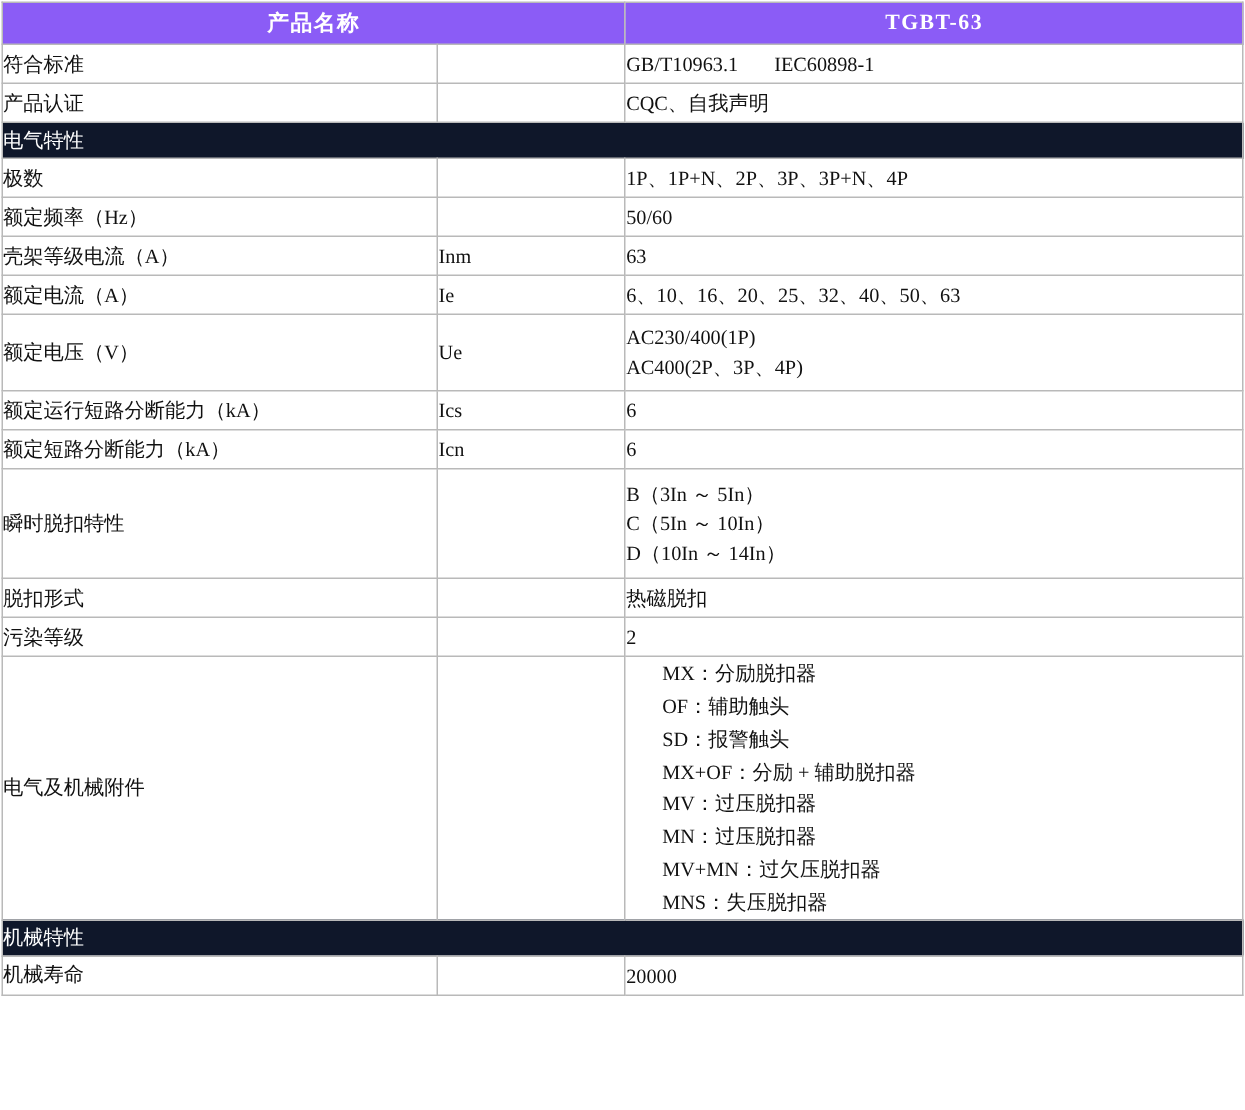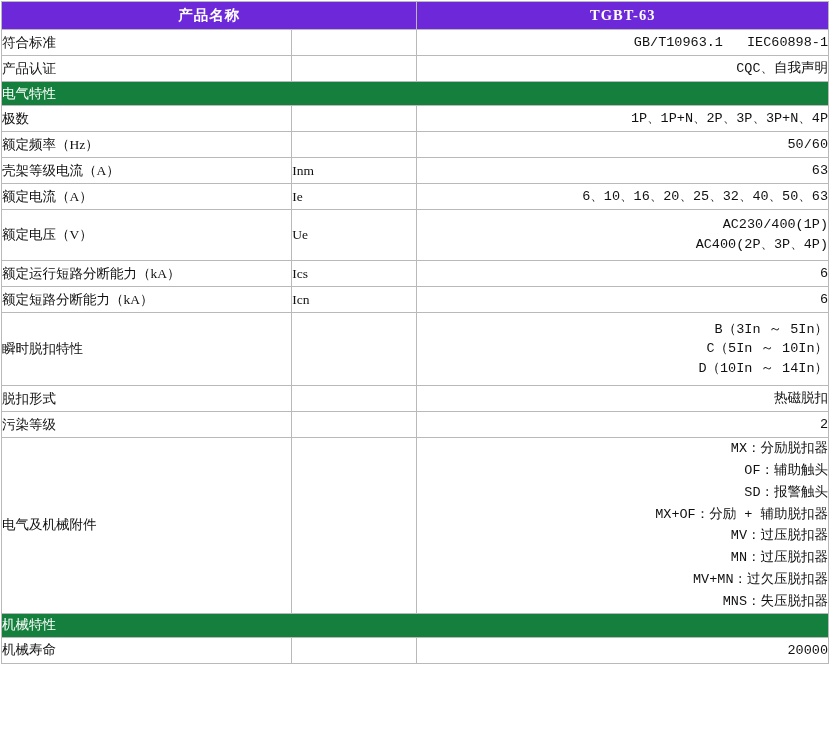--- a/index.html
+++ b/index.html
@@ -25,58 +25,57 @@
     border: 1px solid #b9b9b9;
     padding: 0;
     vertical-align: middle;
   }
   
   col.c1 { width: 290px; }
   col.c2 { width: 125px; }
   col.c3 { width: 411px; }
 
   .hdr td {
-    background: #6d28d9;
+    background: #8b5cf6;
     color: #ffffff;
     font-weight: bold;
     text-align: center;
     height: 27px;
     font-size: 14.5px;
     letter-spacing: 1px;
   }
   .section td {
-    background: #15803d;
+    background: #0f172a;
     color: #ffffff;
     height: 23px;
     font-size: 13.5px;
     padding-left: 8px;
     text-align: left;
     font-weight: normal;
   }
   .lbl {
     padding-left: 8px;
     text-align: left;
     height: 25px;
     margin-top: 11px;
   }
   .sym {
     text-align: left;
     height: 25px;
   }
   .val {
-    text-align: right;
+    text-align: left;
     height: 25px;
     line-height: 1.45;
-    font-family: Liberation Mono, monospace;
   }
   .val .ln { display: block; }
   .tall { height: 72px; }
   .tall2 { height: 50px; }
   .accessory { height: 163px; }
-  .accessory .ln { line-height: 1.62; }
+  .accessory .ln { line-height: 1.62; padding-left: 24px; }
   .nowrap { white-space: nowrap; }
   .gap { display: inline-block; width: 24px; }
 </style>
 </head>
 <body>
 
 <table class="spec">
   <colgroup>
     <col class="c1">
       <col class="c2">

